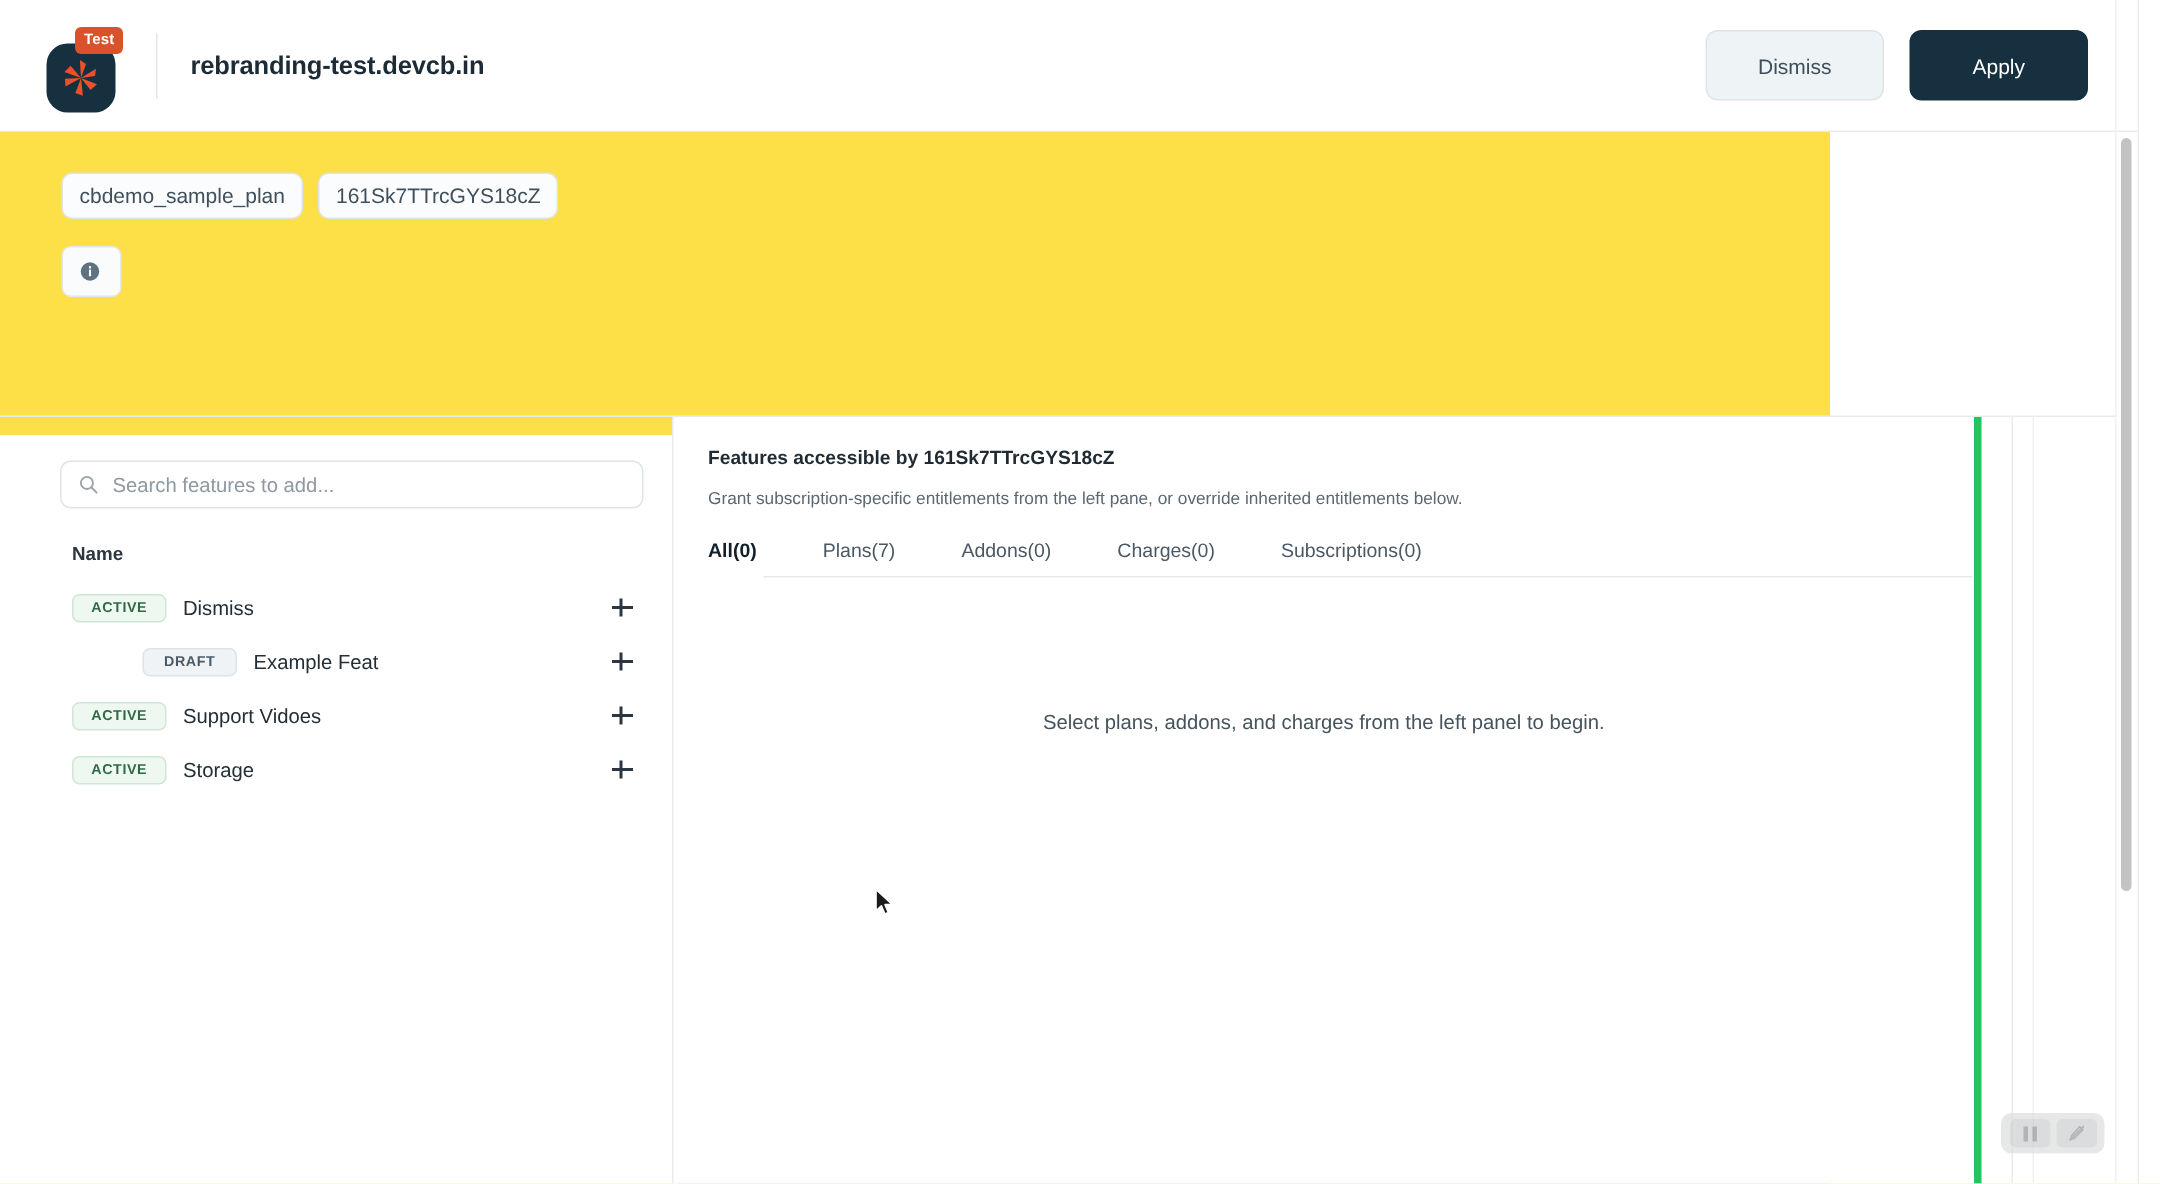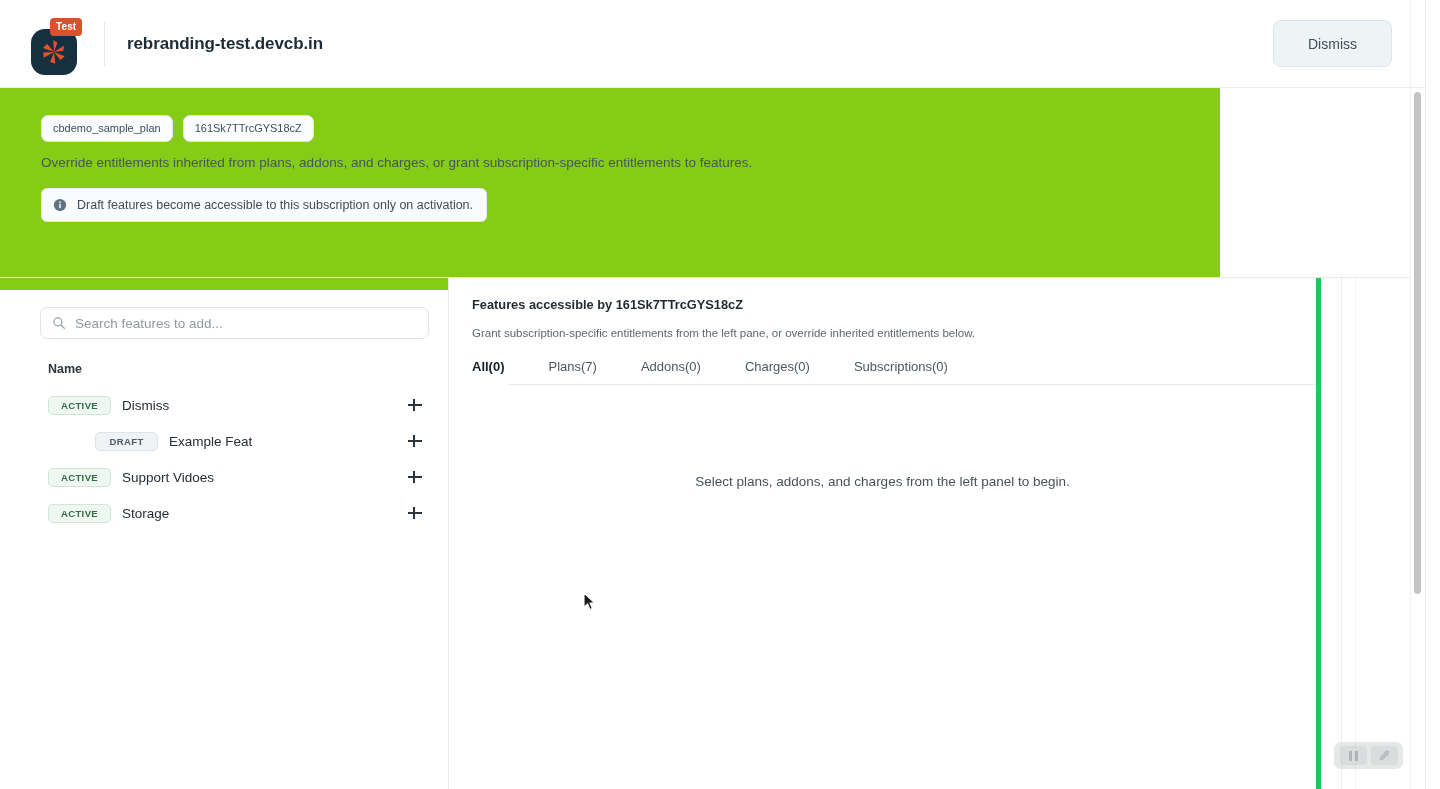--- a/index.html
+++ b/index.html
@@ -2,21 +2,21 @@
 <html><head>
 <meta charset="utf-8">
 <style>
   * { box-sizing: border-box; margin: 0; padding: 0; }
   html, body {
     width: 1440px; height: 789px;
     font-family: "Liberation Sans", sans-serif;
     background: #ffffff;
     overflow: hidden;
   }
-  .app { position: relative; width: 1220px; height: 789px; background: #84cc16; }
+  .app { position: relative; width: 1220px; height: 789px; background: #fde047; }
 
   
   .topbar {
     position: absolute; left: 0; top: 0; width: 1425px; height: 88px;
     background: #ffffff;
     border-bottom: 1px solid #e8ebed;
     display: flex; align-items: center;
   }
   .logo-wrap { position: relative; margin-left: 31px; width: 46px; height: 52px; }
   .logo-tile {
@@ -53,21 +53,21 @@
   .btn-apply {
     width: 119px; height: 47px; background: #17303f;
     border: 1px solid #17303f; color: #ffffff;
   }
 
   
   .intro { position: absolute; left: 0; top: 88px; width: 1410px; }
   .chips { display: flex; gap: 10px; padding: 27px 0 0 41px; }
   .chip {
     border: 1px solid #dfe4e8; background: #fbfcfd; border-radius: 7px;
-    font-size: 11px; color: #3f4f5b; padding: 6px 11px; line-height: 1.2;
+    font-size: 14px; color: #3f4f5b; padding: 6px 11px; line-height: 1.2;
     white-space: nowrap;
   }
   .page-title {
     margin: 13px 0 0 40px; font-size: 37px; font-weight: 700;
     color: #3a5a6e; letter-spacing: -.6px; line-height: 1.1;
   }
   .page-sub {
     margin: 13px 0 0 41px; font-size: 13.5px; color: #47555f;
   }
   .notice {
@@ -202,40 +202,39 @@
           </g>
         </svg>
       </div>
       <span class="test-badge">Test</span>
     </div>
     <div class="topbar-divider"></div>
     <div class="site-title">rebranding-test.devcb.in</div>
 
     <div class="topbar-actions">
       <button class="btn btn-dismiss">Dismiss</button>
+      <button class="btn btn-apply">Apply</button>
     </div>
   </div>
 
   <div class="intro">
     <div class="chips">
       <span class="chip">cbdemo_sample_plan</span>
       <span class="chip">161Sk7TTrcGYS18cZ</span>
     </div>
 
-    <p class="page-sub">Override entitlements inherited from plans, addons, and charges, or grant subscription-specific entitlements to features.</p>
 
     <div class="notice">
       <span>
         <svg class="info-icon" viewBox="0 0 16 16" aria-hidden="true">
           <circle cx="8" cy="8" r="7" fill="#5f7281"></circle>
           <rect x="7.2" y="6.6" width="1.6" height="5" fill="#ffffff"></rect>
           <rect x="7.2" y="3.9" width="1.6" height="1.8" fill="#ffffff"></rect>
         </svg>
       </span>
-      <span class="notice-text">Draft features become accessible to this subscription only on activation.</span>
     </div>
   </div>
 
   <div class="hr-main"></div>
 
   <div class="left-pane">
 
     <div class="search-box">
       <span>
         <svg class="search-icon" viewBox="0 0 16 16" aria-hidden="true">

